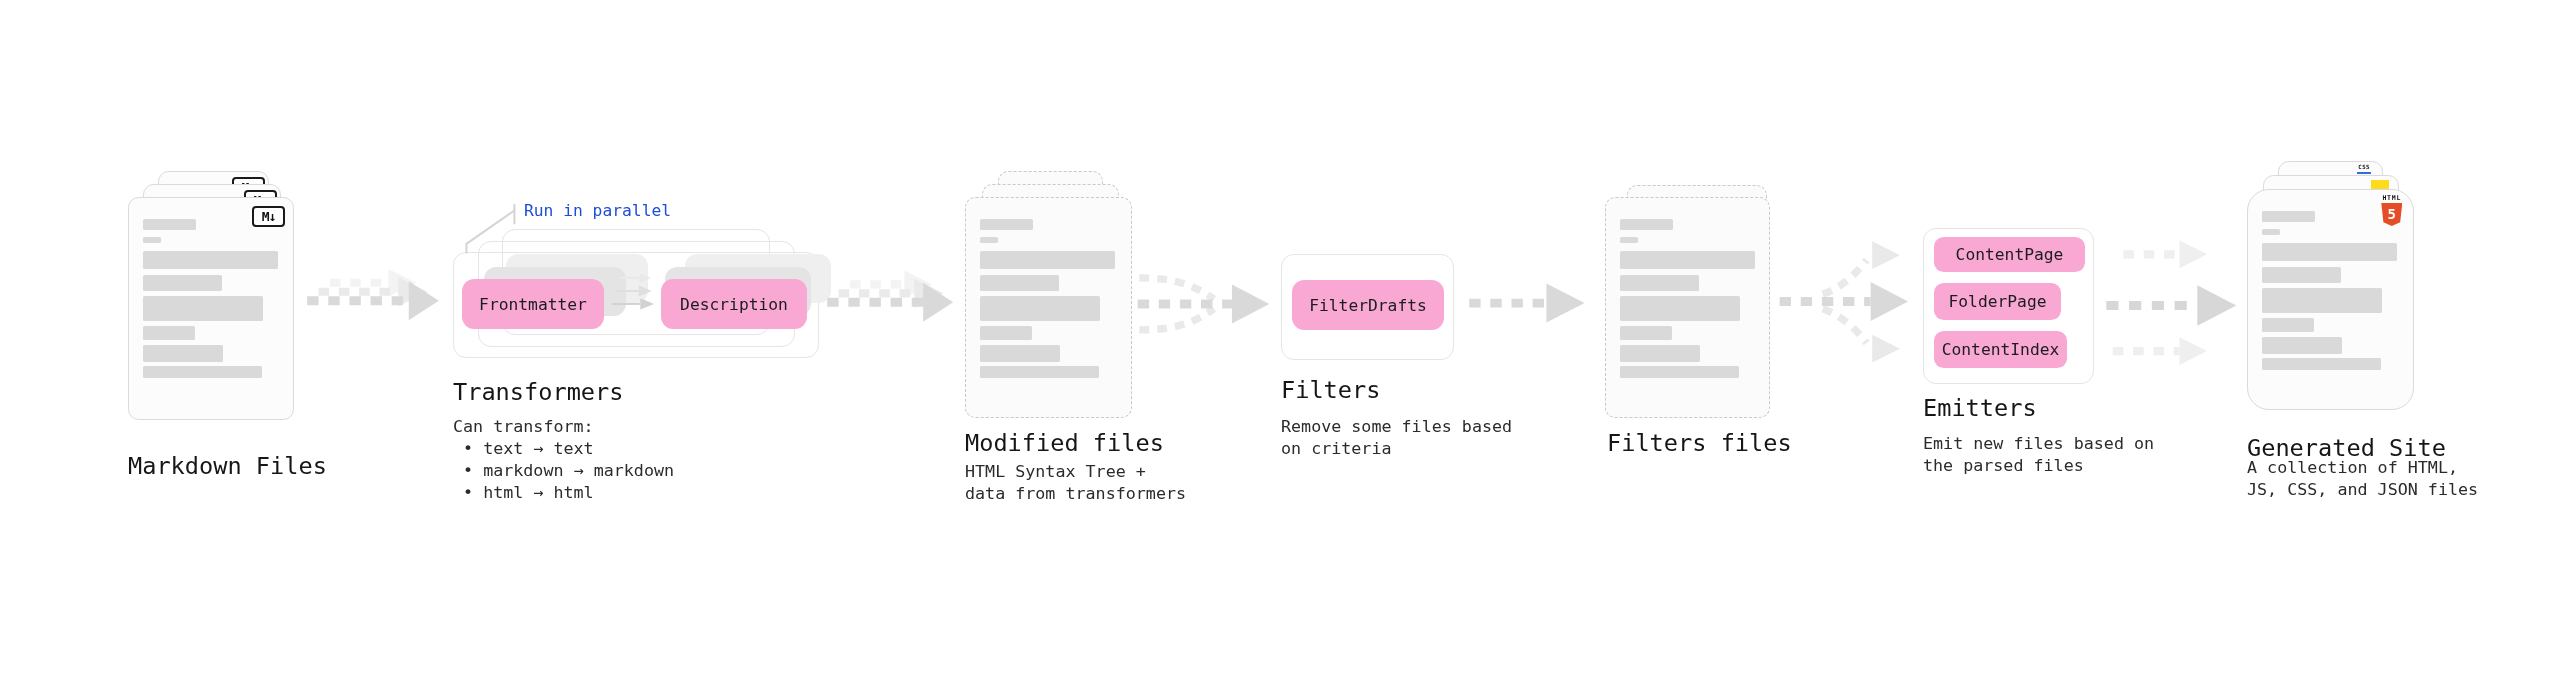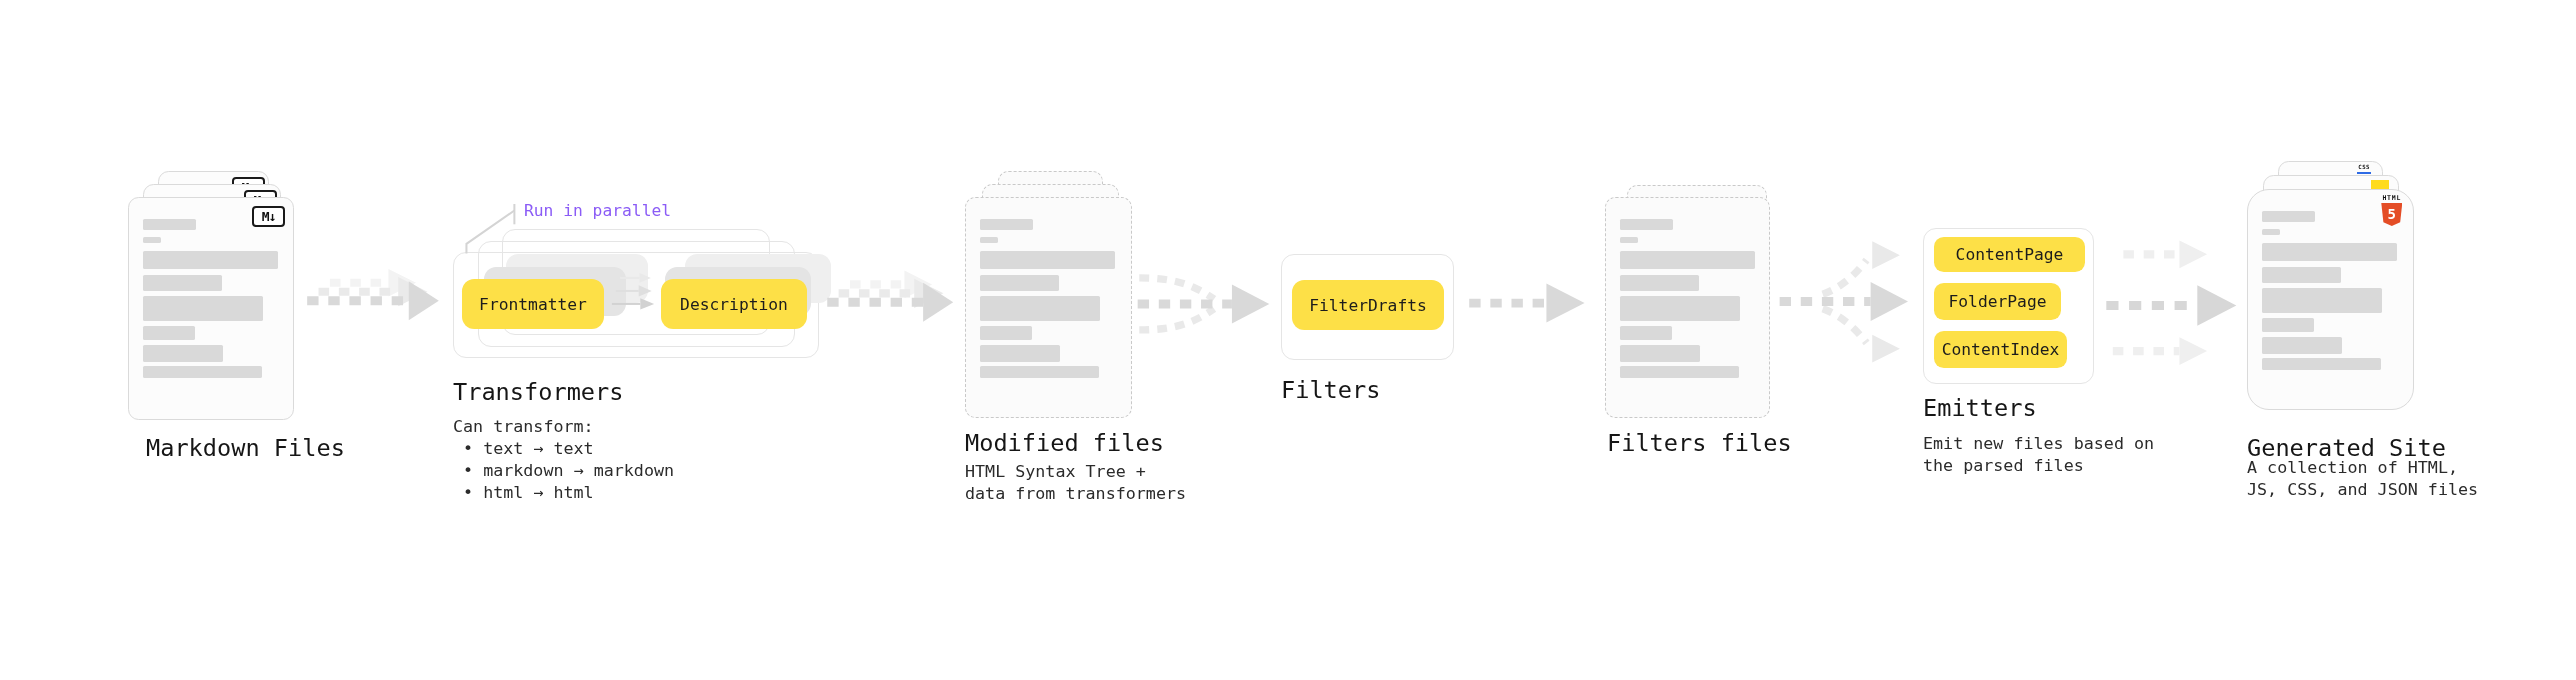--- a/index.html
+++ b/index.html
@@ -19,29 +19,29 @@
   .bar3 { width:135px; height:18px; margin-top:8.1px;}
   .bar4 { width:79px;  height:15.4px; margin-top:6.5px; }
   .bar5 { width:120px; height:24.4px; margin-top:5.7px; }
   .bar6 { width:52px;  height:14px; margin-top:5.7px; }
   .bar7 { width:80px;  height:16.3px; margin-top:4.9px; }
   .bar8 { width:119px; height:11.4px; margin-top:4.9px; }
 
   .box { position:absolute; border:1.6px solid #e5e5e5; border-radius:13px; box-sizing:border-box; background:transparent; }
   .box.filled { background:#ffffff; }
 
-  .pill { position:absolute; background:#fde047; border-radius:12.2px; display:flex; align-items:center; justify-content:center;
+  .pill { position:absolute; background:#f9a8d4; border-radius:12.2px; display:flex; align-items:center; justify-content:center;
           font-size:16.3px; color:#1c1c1c; white-space:nowrap; }
   .ghost { position:absolute; border-radius:12.2px; }
   .g-mid  { background:#e4e4e4; }
   .g-back { background:#efefef; }
 
   .title { position:absolute; font-size:23.6px; color:#161616; white-space:nowrap; }
   .desc  { position:absolute; font-size:16.7px; line-height:22px; color:#2b2b2b; white-space:pre-wrap; }
-  .note  { position:absolute; font-size:16.3px; color:#8b5cf6; white-space:nowrap; }
+  .note  { position:absolute; font-size:16.3px; color:#1d4ed8; white-space:nowrap; }
 
   .md-badge { position:absolute; width:32.5px; height:21px; background:#ffffff; border:2.4px solid #1a1a1a; border-radius:4.1px;
               display:flex; align-items:center; justify-content:center; font-weight:bold; font-size:13px; color:#111;
               box-sizing:border-box; letter-spacing:-0.8px; }
   .md-front { top:8.1px; right:8.1px; }
   .md-back  { top:4.9px;  right:3.3px;  }
 
   .html5 { position:absolute; top:4.9px; right:9px; width:24.4px; text-align:center; }
   .html5 .word  { font-size:6.5px; font-weight:bold; letter-spacing:0.8px; color:#111; line-height:7.3px; }
   .html5 .shield{ width:21px; height:23px; margin:0.8px auto 0; background:#e44d26;
@@ -75,21 +75,21 @@
       <div class="bar bar1"></div>
       <div class="bar bar2"></div>
       <div class="bar bar3"></div>
       <div class="bar bar4"></div>
       <div class="bar bar5"></div>
       <div class="bar bar6"></div>
       <div class="bar bar7"></div>
       <div class="bar bar8"></div>
     </div>
   </div>
-  <div class="title" style="left:128px; top:434px;margin-left:18px;">Markdown Files</div>
+  <div class="title" style="left:128px; top:452px;">Markdown Files</div>
 
   <div class="box" style="left:502px; top:229px; width:268px; height:106px;"></div>
   <div class="box" style="left:478px; top:241px; width:317px; height:106px;"></div>
   <div class="box" style="left:453px; top:252px; width:366px; height:106px;"></div>
 
   <div class="ghost g-back" style="left:506px; top:254px; width:142px; height:49px;"></div>
   <div class="ghost g-back" style="left:685px; top:254px; width:146px; height:49px;"></div>
   <div class="ghost g-mid" style="left:484px; top:267px; width:142px; height:49px;"></div>
   <div class="ghost g-mid" style="left:665px; top:267px; width:146px; height:49px;"></div>
 
@@ -123,20 +123,22 @@
   </div>
   <div class="title" style="left:965px; top:429px;">Modified files</div>
   <div class="desc" style="left:965px; top:460px;">HTML Syntax Tree +
 data from transformers</div>
 
   <div class="box filled" style="left:1281px; top:254px; width:173px; height:106px;"></div>
   <div class="pill" style="left:1292px; top:280px; width:152px; height:50px;">
     <span>FilterDrafts</span>
   </div>
   <div class="title" style="left:1281px; top:376px;">Filters</div>
+  <div class="desc" style="left:1281px; top:415px;">Remove some files based
+on criteria</div>
 
   <div class="doc dashed" style="left:1627px; top:185px; width:140px; height:222px;"></div>
   <div class="doc dashed" style="left:1605px; top:197px; width:165px; height:221px;">
     <div class="bars">
       <div class="bar bar1"></div>
       <div class="bar bar2"></div>
       <div class="bar bar3"></div>
       <div class="bar bar4"></div>
       <div class="bar bar5"></div>
       <div class="bar bar6"></div>

